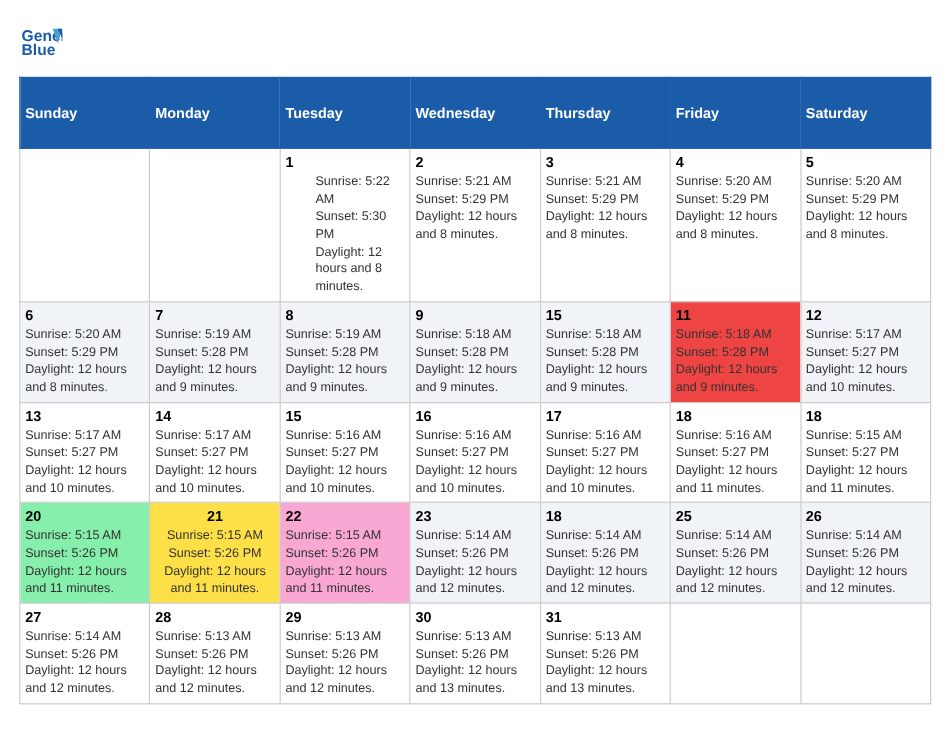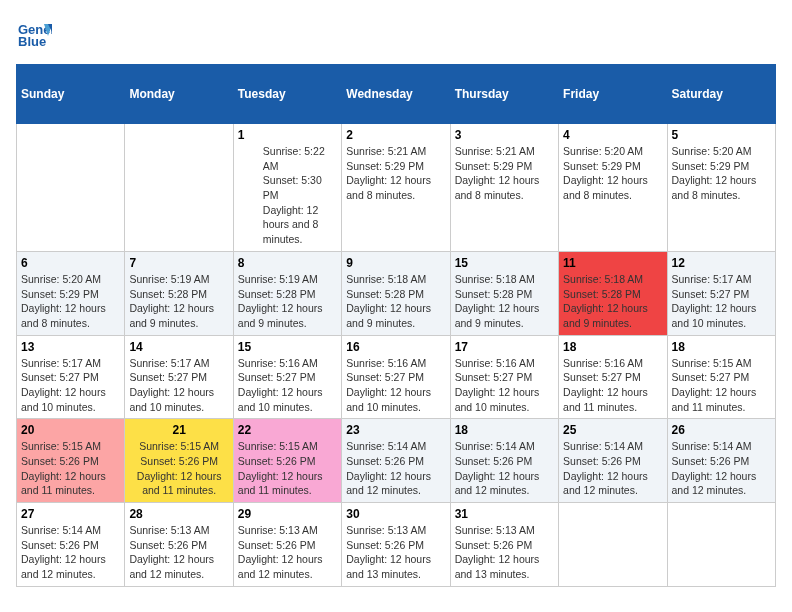--- a/index.html
+++ b/index.html
@@ -224,21 +224,21 @@
 Daylight: 12 hours and 11 minutes.</div>
         </td>
         <td>
           <span class="day-num">18</span>
           <div class="day-info" style="white-space: pre-wrap;">Sunrise: 5:15 AM
 Sunset: 5:27 PM
 Daylight: 12 hours and 11 minutes.</div>
         </td>
       </tr>
       <tr>
-        <td style="background: #fca5a5; margin-left: 42px;">
+        <td style="background: #86efac; margin-left: 42px;">
           <span class="day-num">20</span>
           <div class="day-info" style="white-space: pre-wrap;">Sunrise: 5:15 AM
 Sunset: 5:26 PM
 Daylight: 12 hours and 11 minutes.</div>
         </td>
         <td style="background: #fde047; text-align: center;">
           <span class="day-num">21</span>
           <div class="day-info" style="white-space: pre-wrap;">Sunrise: 5:15 AM
 Sunset: 5:26 PM
 Daylight: 12 hours and 11 minutes.</div>

